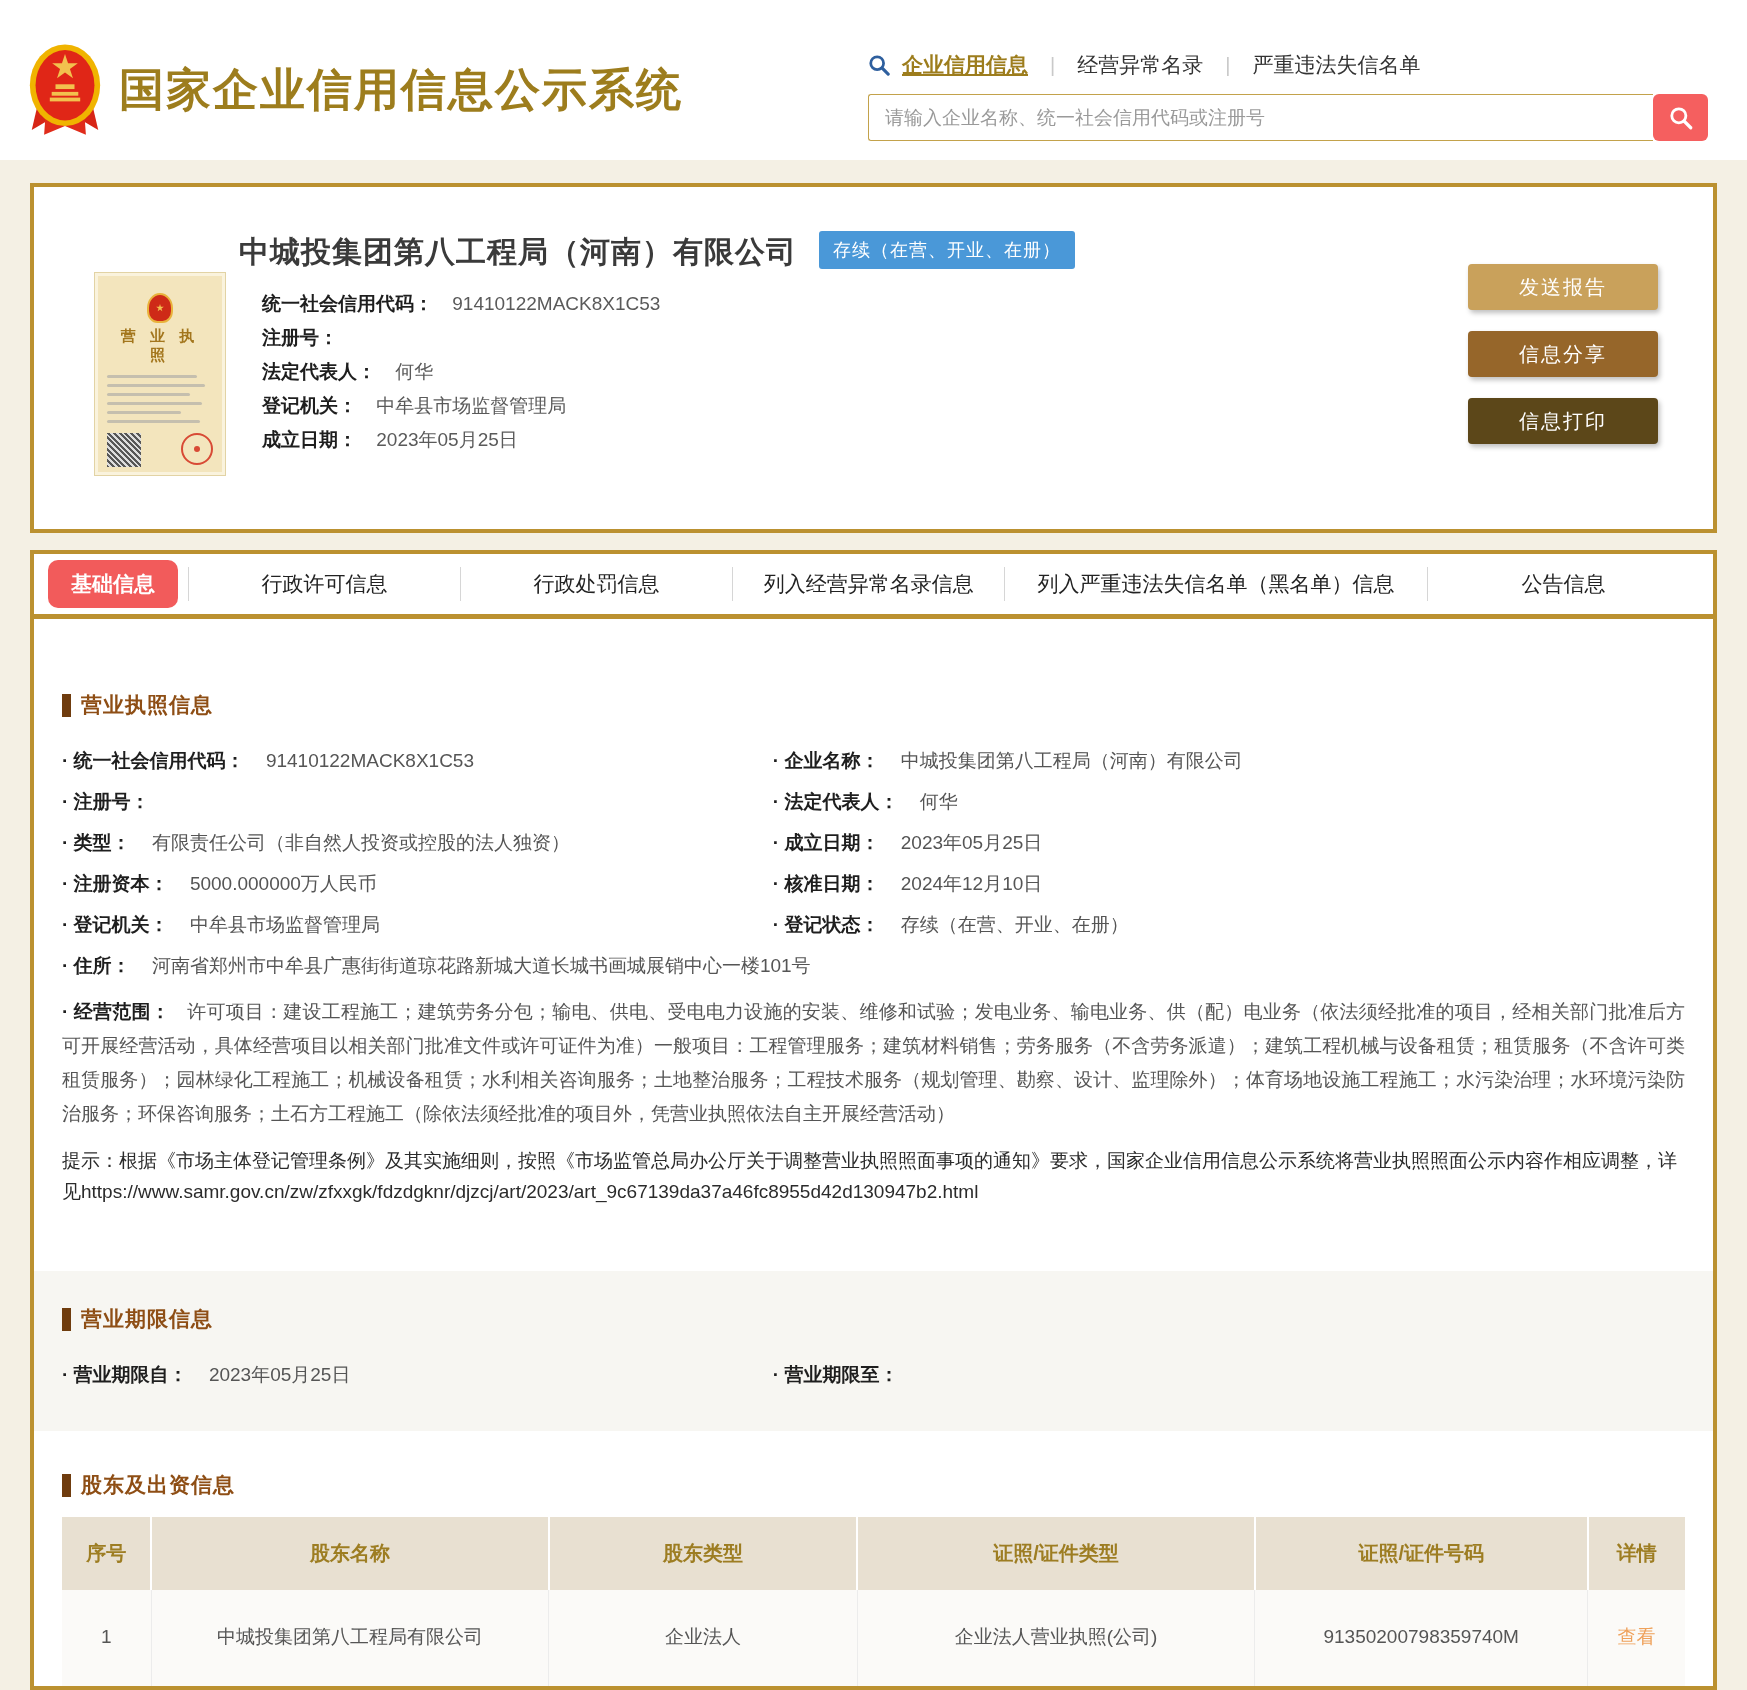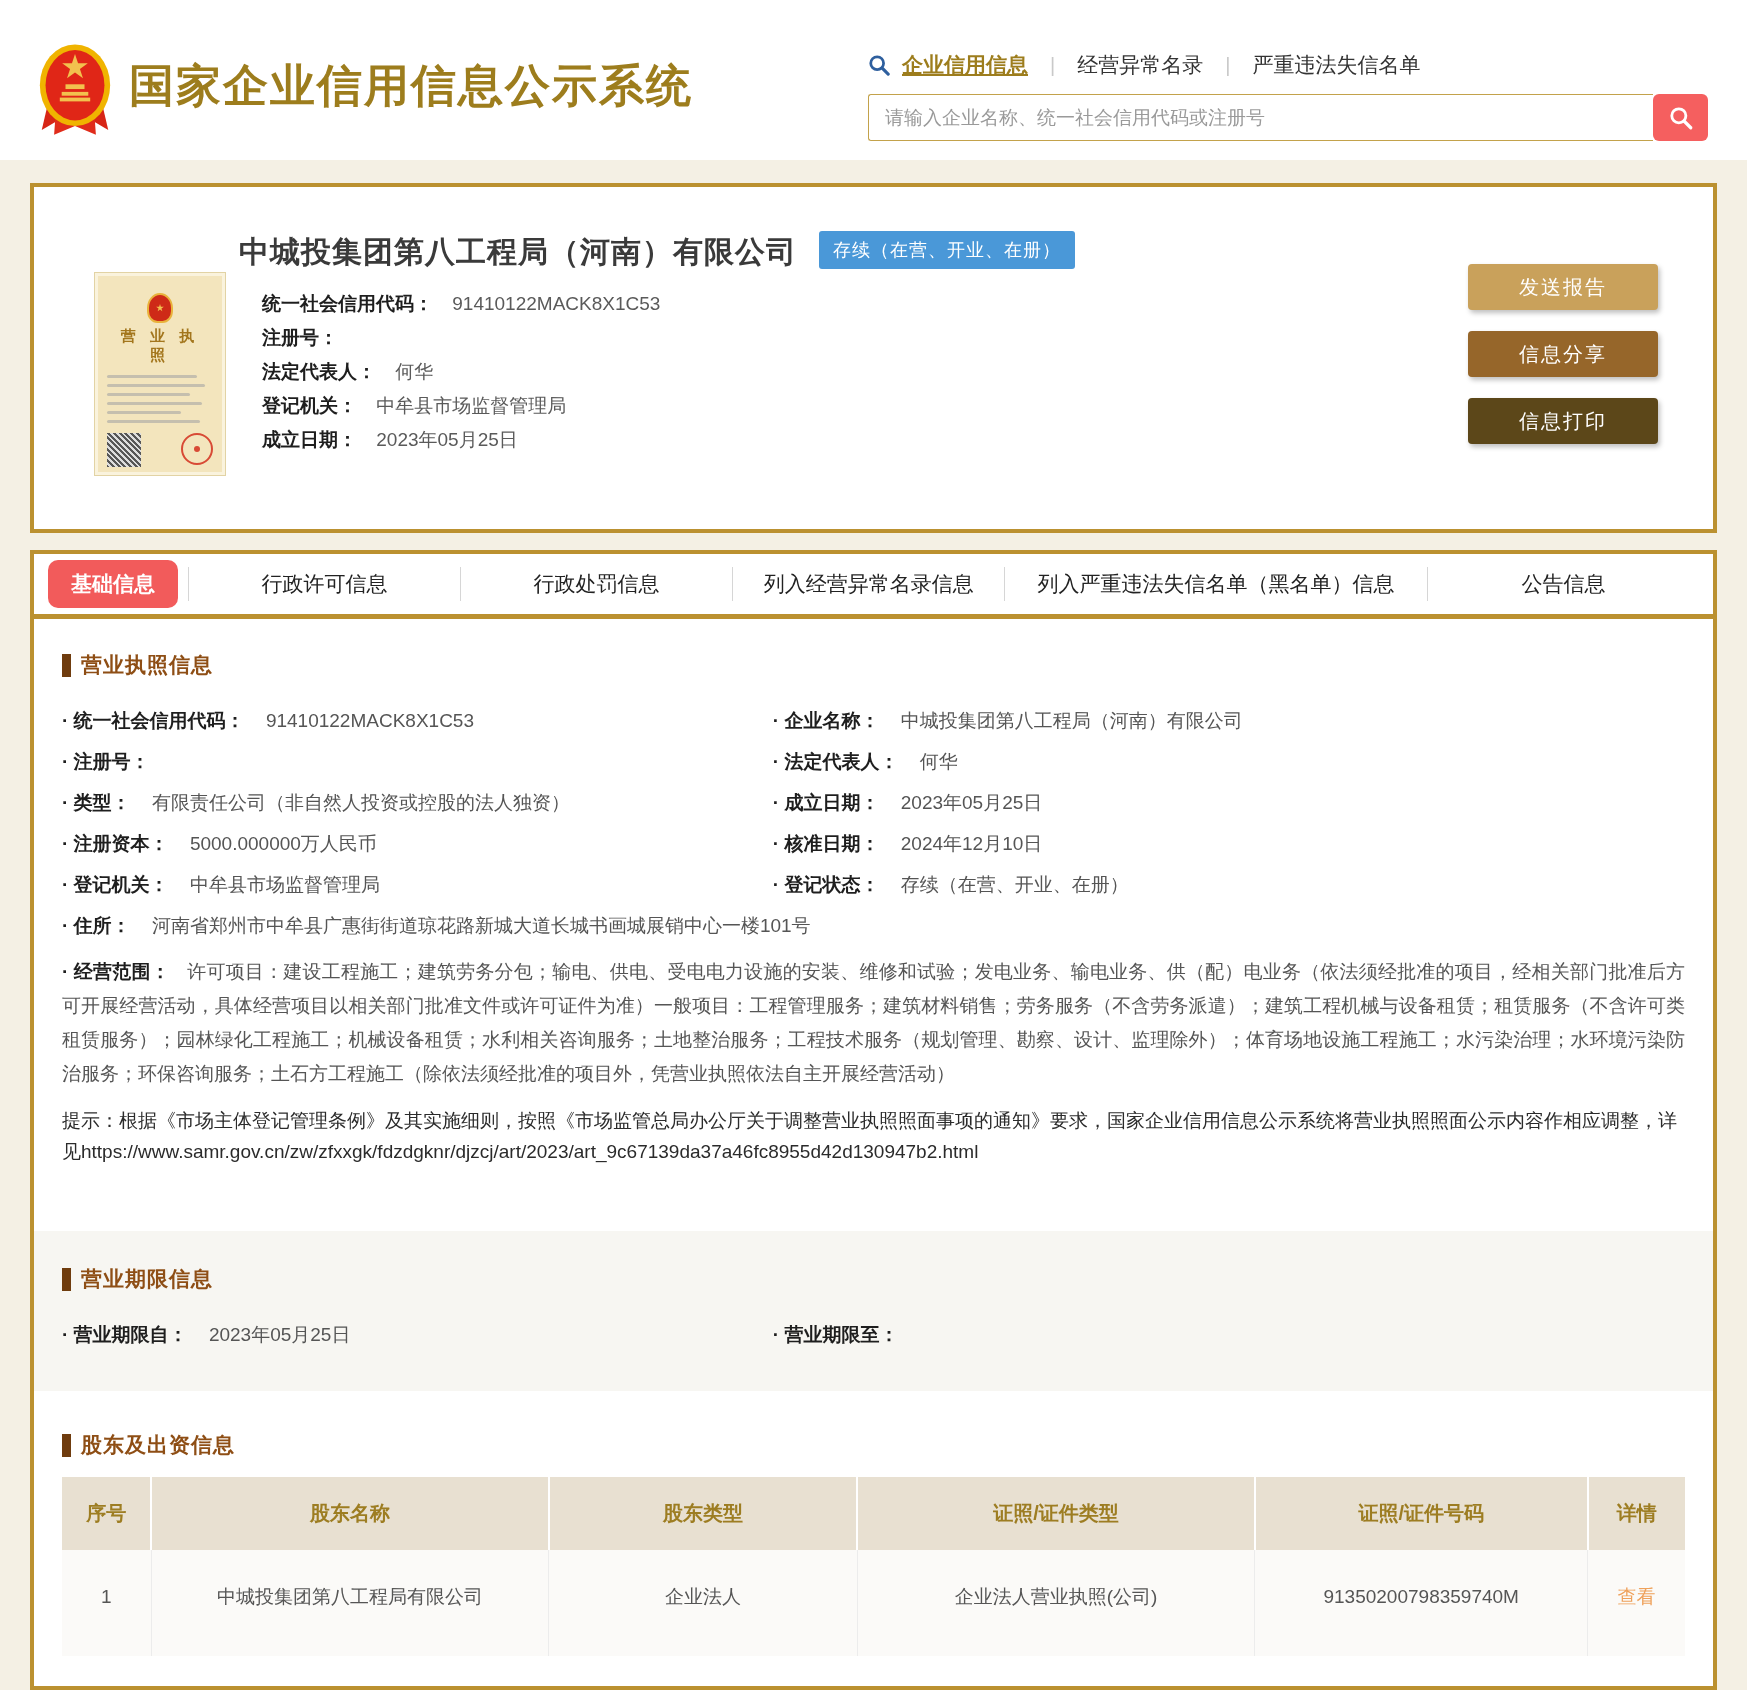--- a/index.html
+++ b/index.html
@@ -2,21 +2,21 @@
 <html><head>
 <meta charset="utf-8">
 <style>
   * { margin:0; padding:0; box-sizing:border-box; }
   html,body { width:1747px; height:1690px; overflow:hidden;
     font-family:"Liberation Sans","DejaVu Sans",sans-serif;
     background:#f4f0e4; position:relative; }
 
   
   .site-header { position:absolute; top:0; left:0; right:0; height:160px; background:#fff; }
-  .brand { position:absolute; left:37px; top:42px; display:flex; align-items:center;font-family:Liberation Mono, monospace; }
+  .brand { position:absolute; left:27px; top:42px; display:flex; align-items:center; }
   .brand-emblem { width:76px; height:96px; margin-right:16px; flex:0 0 auto; }
   .brand-title { font-size:45px; font-weight:bold; color:#9d7d1d; letter-spacing:2px; line-height:1.1; }
   .brand-sub { font-size:21px; color:#a5841f; margin-top:4px; font-weight:600; }
 
   .hdr-right { position:absolute; left:868px; top:50px; width:845px; }
   .hdr-nav { display:flex; align-items:center; font-size:21px; height:30px; }
   .hdr-nav .sep { color:#c9c9c9; margin:0 22px; font-size:20px; }
   .nav-link { color:#333; text-decoration:none; cursor:pointer; }
   .nav-link.active { color:#9d7d1d; text-decoration:underline; font-weight:bold; }
   .nav-search-icon { width:22px; height:22px; margin-right:12px; }
@@ -72,21 +72,21 @@
   .tab { flex:1; display:flex; align-items:center; justify-content:center; height:34px;
     font-size:21px; color:#222; cursor:pointer; white-space:nowrap; padding:0 10px; }
   .tab + .tab { border-left:1px solid #d6d6d6; }
   .tab.active { flex:0 0 130px; height:48px; background:#f25b5b; color:#fff; border-radius:10px;
     margin-right:10px; font-weight:bold; }
   .tab.wide { flex:1.6; }
   .gold-rule { height:5px; background:#bb9130; }
 
   
   .sec-pad { padding:0 28px; }
-  .sec-heading { display:flex; align-items:center; margin-top:32px; }
+  .sec-heading { display:flex; align-items:center; margin-top:72px; }
   .sec-heading .bar { width:9px; height:23px; background:#6f3c0e; margin-right:10px; }
   .sec-heading .txt { font-size:21px; font-weight:bold; color:#8e4e15; letter-spacing:1px; }
 
   .info-grid { margin-top:30px; display:grid; grid-template-columns:43.8% 56.2%; row-gap:17px; }
   .cell { font-size:19px; line-height:24px; color:#555; }
   .cell.full { grid-column:1 / 3; }
   .f-label { font-weight:bold; color:#1e1e1e; }
   .f-label:before { content:"· "; font-weight:bold; color:#1e1e1e; }
   .f-value { color:#555; margin-left:16px; }
 

